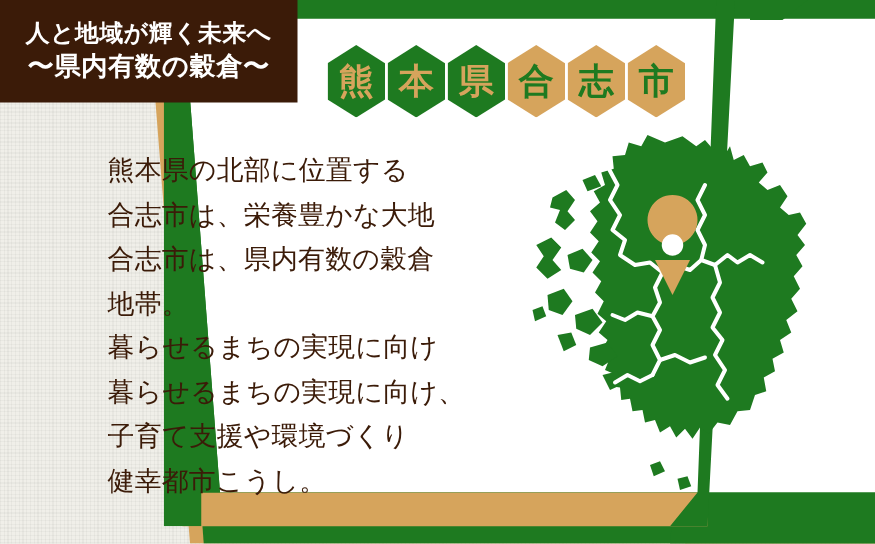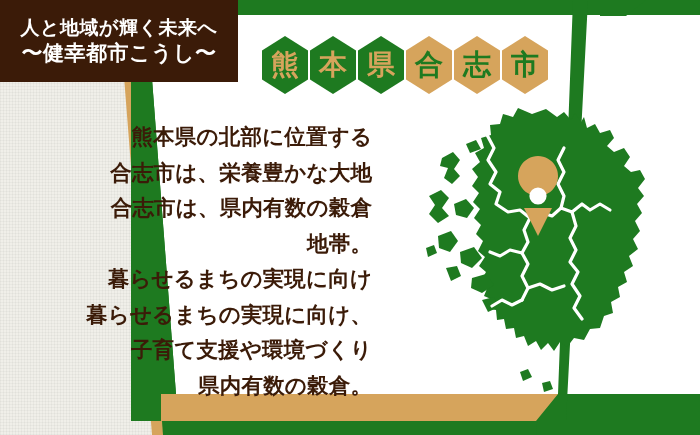--- a/index.html
+++ b/index.html
@@ -99,22 +99,22 @@
     clip-path: polygon(50% 0%, 100% 25%, 100% 75%, 50% 100%, 0% 75%, 0% 25%);
     display:flex; align-items:center; justify-content:center;
     font-size:28px; font-weight:bold; line-height:1;
   }
   .hex.g { background:#1e7a20; color:#d6a45c; }
   .hex.t { background:#d6a45c; color:#1e7a20; }
 
   
   .body-copy {
     position:absolute; left:86px; top:119px; z-index:45;
-    color:#3b1b08; font-size:21.5px; font-weight:bold;
-    line-height:35.5px; letter-spacing:.2px; white-space:nowrap;text-align:right;
+    color:#3b1b08; font-size:21.5px; font-weight:normal;
+    line-height:35.5px; letter-spacing:.2px; white-space:nowrap;
   }
 
   
   .map-wrap {
     position:absolute; left:424px; top:100px;
     width:250px; height:300px; z-index:42;
   }
   .map-wrap svg { width:100%; height:100%; display:block; }
 </style>
 </head>
@@ -128,41 +128,41 @@
   <div class="green-right"></div>
   <div class="white-panel"></div>
   <div class="top-green"></div>
   <div class="top-green-taper"></div>
   <div class="bottom-tan"></div>
   <div class="left-green-sliver"></div>
   <div class="right-green-sliver"></div>
 
   <div class="banner">
     <div class="banner-line banner-l1">人と地域が輝く未来へ</div>
-    <div class="banner-line banner-l2">〜健幸都市こうし〜</div>
+    <div class="banner-line banner-l2">〜県内有数の穀倉〜</div>
   </div>
 
   <div class="hex-row">
     <div class="hex g">熊</div>
     <div class="hex g">本</div>
     <div class="hex g">県</div>
     <div class="hex t">合</div>
     <div class="hex t">志</div>
     <div class="hex t">市</div>
   </div>
 
   <div class="body-copy">
     <div>熊本県の北部に位置する</div>
     <div>合志市は、栄養豊かな大地</div>
     <div>合志市は、県内有数の穀倉</div>
     <div>地帯。</div>
     <div>暮らせるまちの実現に向け</div>
     <div>暮らせるまちの実現に向け、</div>
     <div>子育て支援や環境づくり</div>
-    <div>県内有数の穀倉。</div>
+    <div>健幸都市こうし。</div>
   </div>
 
   <div class="map-wrap">
     <svg viewBox="0 0 250 300" xmlns="http://www.w3.org/2000/svg">
       <g>
 
         <path fill="#1e7a20" d="
           M108,14 L122,9 L133,17 L140,12 L147,20 L151,13 L157,22 L160,17
           L163,28 L171,24 L176,33 L186,30 L190,38 L183,46 L190,52 L200,48
           L206,57 L200,66 L207,72 L216,70 L221,79 L214,88 L220,96 L213,104

